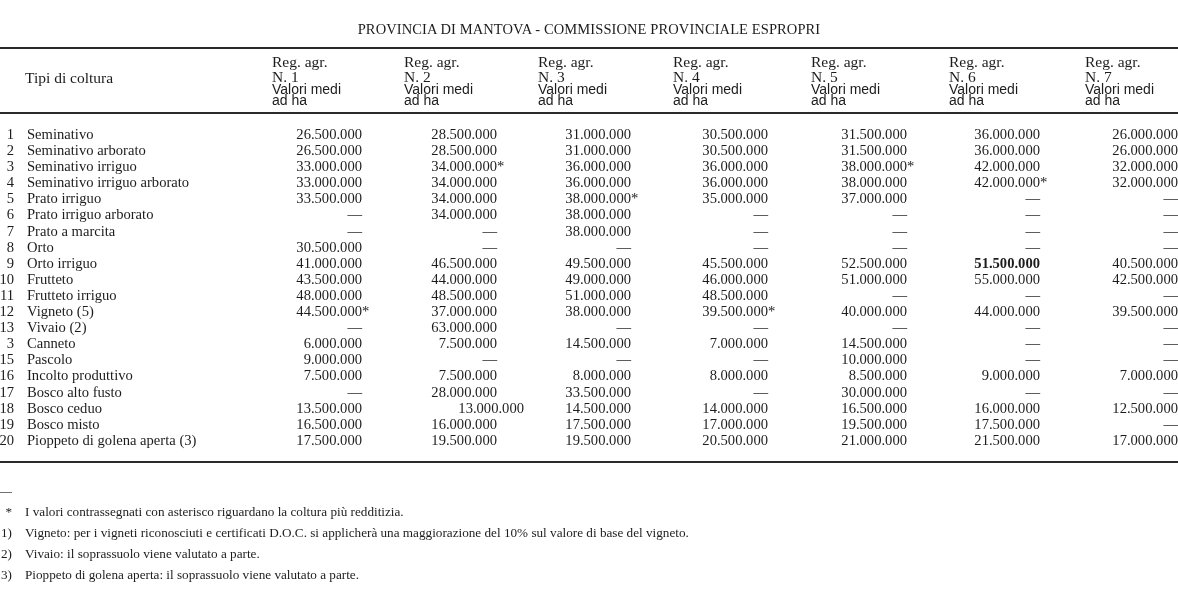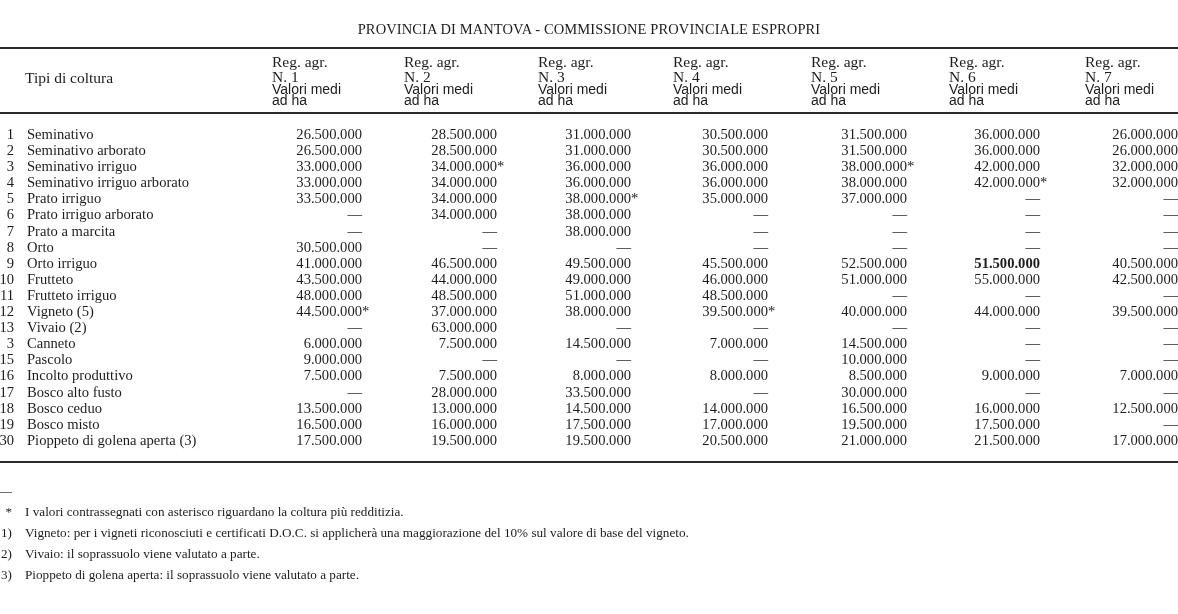--- a/index.html
+++ b/index.html
@@ -279,40 +279,40 @@
       <span class="val" style="right: 547px;">33.500.000</span>
       <span class="val" style="right: 410px;">—</span>
       <span class="val" style="right: 271px;">30.000.000</span>
       <span class="val" style="right: 138px;">—</span>
       <span class="val" style="right: 0px;">—</span>
     </div>
     <div class="row">
       <span class="num">18</span>
       <span class="name">Bosco ceduo</span>
       <span class="val" style="right: 816px;">13.500.000</span>
-      <span class="val" style="right: 681px; margin-left: 43px;">13.000.000</span>
+      <span class="val" style="right: 654px; margin-left: 43px;">13.000.000</span>
       <span class="val" style="right: 547px;">14.500.000</span>
       <span class="val" style="right: 410px;">14.000.000</span>
       <span class="val" style="right: 271px;">16.500.000</span>
       <span class="val" style="right: 138px;">16.000.000</span>
       <span class="val" style="right: 0px;">12.500.000</span>
     </div>
     <div class="row">
       <span class="num">19</span>
       <span class="name">Bosco misto</span>
       <span class="val" style="right: 816px;">16.500.000</span>
       <span class="val" style="right: 681px;">16.000.000</span>
       <span class="val" style="right: 547px;">17.500.000</span>
       <span class="val" style="right: 410px;">17.000.000</span>
       <span class="val" style="right: 271px;">19.500.000</span>
       <span class="val" style="right: 138px;">17.500.000</span>
       <span class="val" style="right: 0px;">—</span>
     </div>
     <div class="row">
-      <span class="num">30</span>
+      <span class="num">20</span>
       <span class="name">Pioppeto di golena aperta (3)</span>
       <span class="val" style="right: 816px;">17.500.000</span>
       <span class="val" style="right: 681px;">19.500.000</span>
       <span class="val" style="right: 547px;">19.500.000</span>
       <span class="val" style="right: 410px;">20.500.000</span>
       <span class="val" style="right: 271px;">21.000.000</span>
       <span class="val" style="right: 138px;">21.500.000</span>
       <span class="val" style="right: 0px;">17.000.000</span>
     </div>
   </div>

